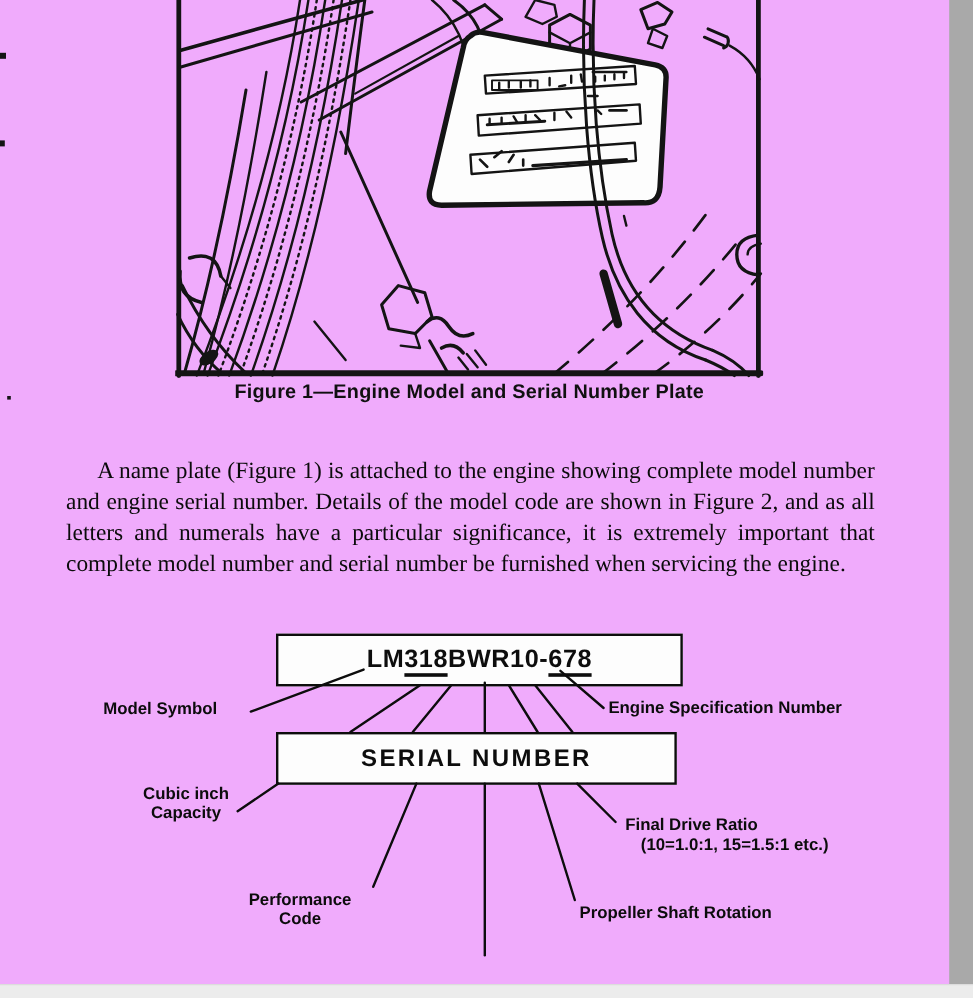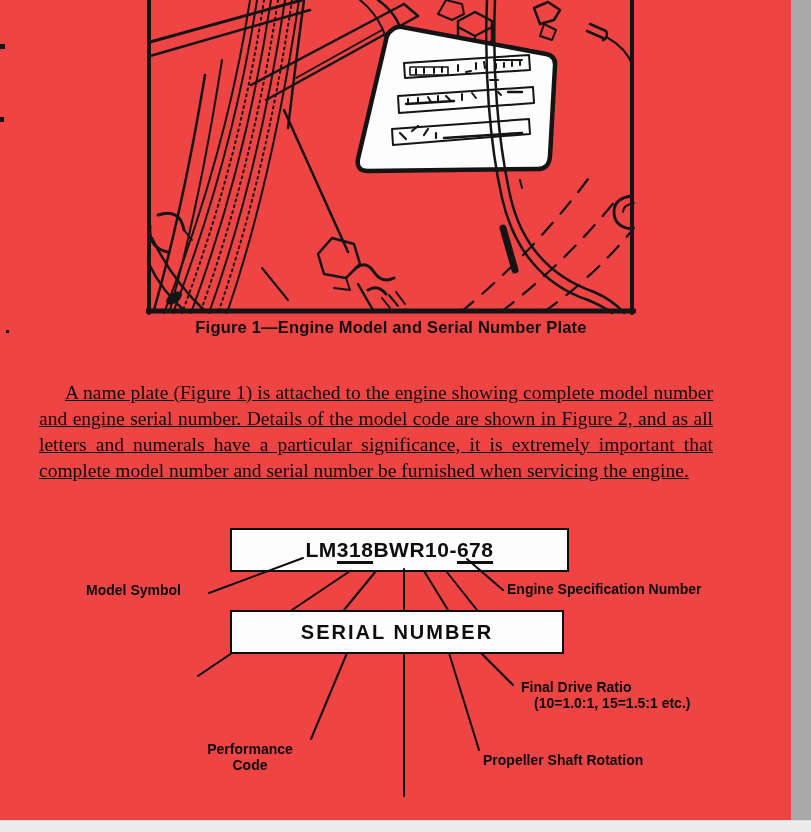--- a/index.html
+++ b/index.html
@@ -1,18 +1,18 @@
 <!DOCTYPE html>
 <html><head>
 <meta charset="utf-8">
 <style>
   html,body { margin:0; padding:0; background:#ffffff; }
   #page {
     position:relative; width:811px; height:832px;
-    background:#ef4444; overflow:hidden;
+    background:#f0abfc; overflow:hidden;
     font-family:"Liberation Sans", sans-serif;
     color:#0d0d0d;
   }
   
   .gutter-right { position:absolute; left:791px; top:0; width:20px; height:820px; background:#a9a9a9; }
   .gutter-bottom { position:absolute; left:0; top:820px; width:811px; height:12px; background:#ececec; border-top:1px solid #dcdcdc; }
   .mark { position:absolute; background:#141414; }
   .mark1 { left:0; top:44px; width:5px; height:5px; }
   .mark2 { left:0; top:117px; width:4px; height:5px; }
   .mark3 { left:6px; top:330px; width:3px; height:3px; }
@@ -20,25 +20,24 @@
   
   .fig1 { position:absolute; left:146px; top:0; width:490px; height:315px; }
   .fig1 svg { display:block; }
   .fig1-caption {
     position:absolute; left:146px; top:318px; width:490px;
     text-align:center; font-size:16.5px; font-weight:600; letter-spacing:0.2px; color:#101010;
   }
 
   
   .body-par {
-    position:absolute; left:39px; top:360px; width:674px;
+    position:absolute; left:55px; top:360px; width:674px;
     font-family:"Liberation Serif", serif;
     font-size:19.5px; line-height:26px; text-align:justify; text-indent:26px;
     color:#0b0b0b;
-    text-decoration:underline;
   }
 
   
   .fig2 { position:absolute; left:0; top:505px; width:811px; height:327px; }
   .fig2 .box {
     position:absolute; background:#fdfdfd; border:2.5px solid #0d0d0d;
     display:flex; align-items:center; justify-content:center;
   }
   .model-box { left:230px; top:23px; width:335px; height:40px; }
   .serial-box { left:230px; top:105px; width:330px; height:40px; z-index:2; }
@@ -195,20 +194,24 @@
         <span>LM</span><span class="u">318</span><span>BWR</span><span>10-</span><span class="u">678</span>
       </div>
     </div>
 
     <div class="box serial-box">
       <div class="serial-text">SERIAL NUMBER</div>
     </div>
 
     <div class="callout co-model-symbol">Model Symbol</div>
     <div class="callout co-engine-spec">Engine Specification Number</div>
+    <div class="callout co-cubic">
+      <span>Cubic inch</span><br>
+      <span>Capacity</span>
+    </div>
     <div class="callout co-fdr">
       <span>Final Drive Ratio</span>
       <span class="note">(10=1.0:1, 15=1.5:1 etc.)</span>
     </div>
     <div class="callout co-perf">
       <span>Performance</span><br>
       <span>Code</span>
     </div>
     <div class="callout co-prop">Propeller Shaft Rotation</div>
     <div class="callout co-final">Final Drive</div>

